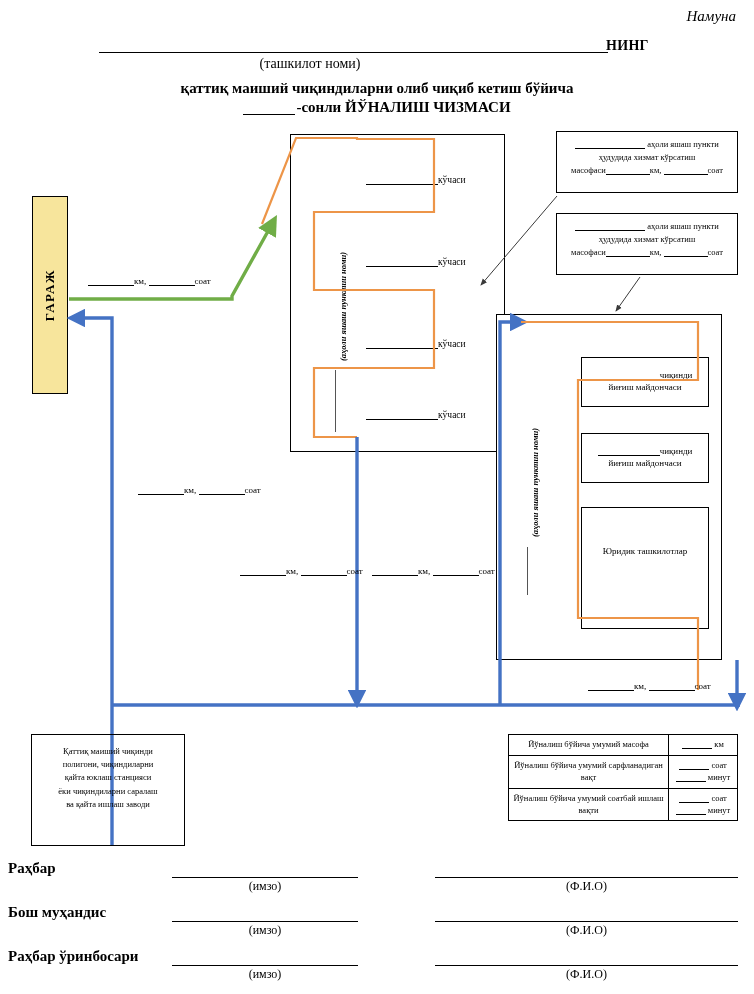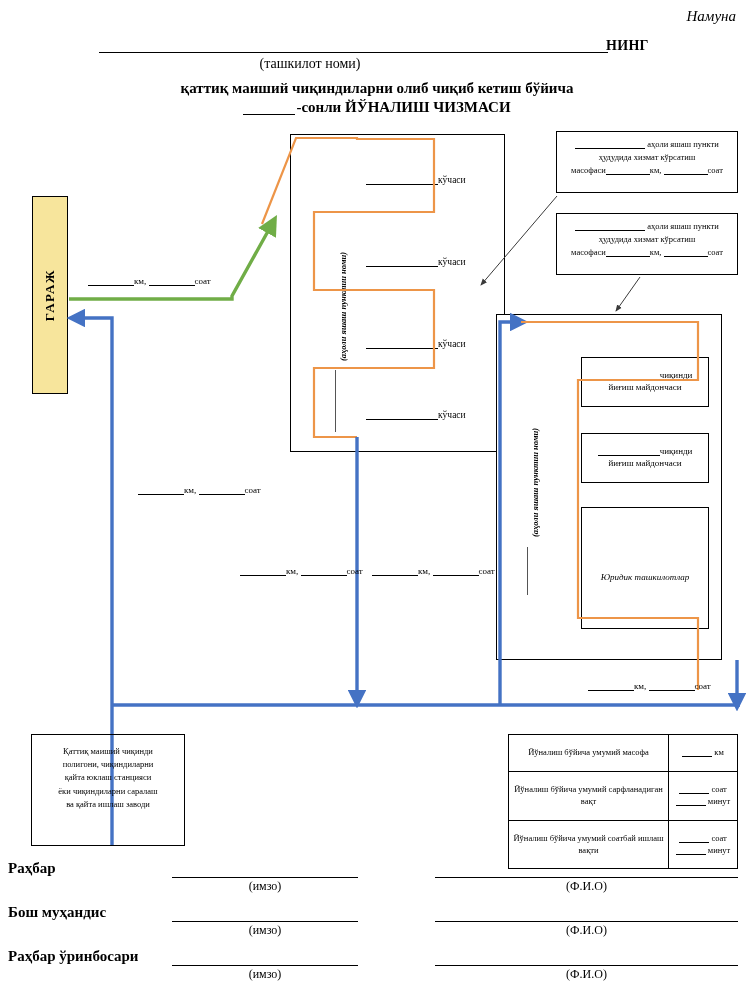--- a/index.html
+++ b/index.html
@@ -45,21 +45,21 @@
   #note1{left:556px;top:131px;width:182px;height:62px;}
   #note2{left:556px;top:213px;width:182px;height:62px;}
   
   .kmlab{position:absolute;font-size:9px;white-space:nowrap;}
   .kmlab .u{width:46px;}
   
   #poly-box{left:31px;top:734px;width:154px;height:112px;border:1.2px solid #000;box-sizing:border-box;
             font-size:8.5px;line-height:1.55;text-align:center;padding:10px 5px;}
   
   #summary{left:508px;top:734px;width:230px;border-collapse:collapse;font-size:8.5px;}
-  #summary td{border:1.2px solid #000;padding:12px 3px;text-align:center;line-height:1.4;}
+  #summary td{border:1.2px solid #000;padding:4px 3px;text-align:center;line-height:1.4;}
   #summary td.val{width:62px;}
   #summary .u{width:30px;}
   
   #signs{position:absolute;left:0;top:858px;width:754px;}
   .srow{position:relative;height:44px;}
   .srole{position:absolute;left:8px;top:2px;font-weight:bold;font-size:15px;white-space:nowrap;}
   .sline{position:absolute;border-bottom:1.6px solid #000;top:19px;}
   .sl1{left:172px;width:186px;}
   .sl2{left:435px;width:303px;}
   .scap{position:absolute;top:21px;font-size:12px;text-align:center;}
@@ -98,21 +98,21 @@
   <div class="inner" style="left:84px;top:42px;width:128px;height:50px;padding-top:11px;">
     <span class="u"></span><span>чиқинди</span><br>
     <span>йиғиш майдончаси</span>
   </div>
 
   <div class="inner" style="left:84px;top:118px;width:128px;height:50px;padding-top:11px;">
     <span class="u"></span><span>чиқинди</span><br>
     <span>йиғиш майдончаси</span>
   </div>
 
-  <div class="inner" style="left:84px;top:192px;width:128px;height:122px;padding-top:63px;border-width:1px;font-style:italic;">
+  <div class="inner" style="left:84px;top:192px;width:128px;height:122px;padding-top:37px;border-width:1px;">
     <span>Юридик ташкилотлар</span>
   </div>
 </div>
 
 <div class="note" id="note1">
   <span class="u"></span> <span>аҳоли яшаш пункти</span><br>
   <span>ҳудудида хизмат кўрсатиш</span><br>
   <span>масофаси</span><span class="u u2"></span><span>км,</span> <span class="u u2"></span><span>соат</span>
 </div>
 

